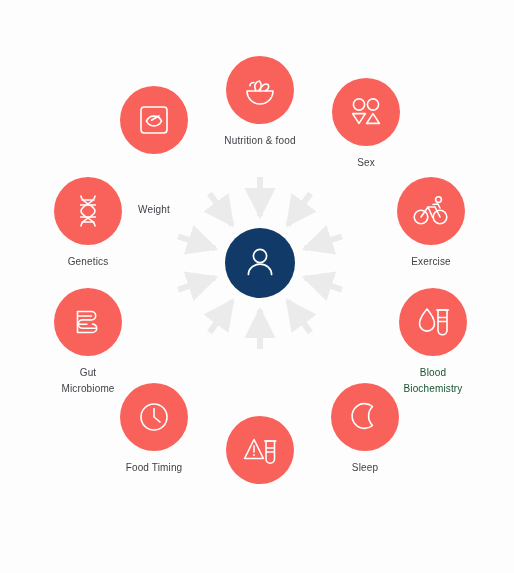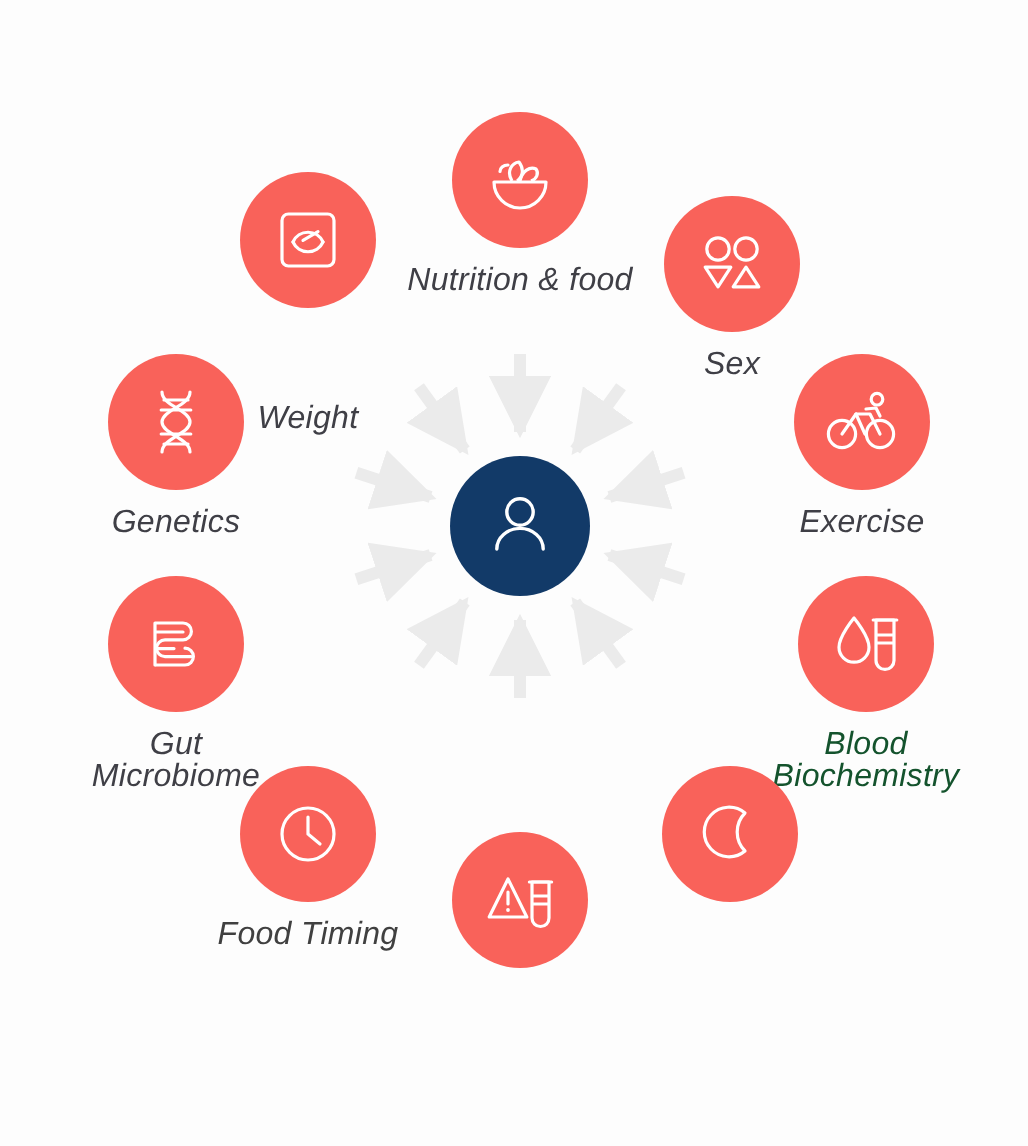--- a/index.html
+++ b/index.html
@@ -40,26 +40,25 @@
     margin: 0 auto;
     display: flex;
     align-items: center;
     justify-content: center;
   }
   .bubble svg {
     display: block;
   }
   .node-label {
     margin-top: 9px;
-    font-size: 16px;
+    font-size: 10px;
     line-height: 16px;
     color: #3f3f46;
     letter-spacing: 0.15px;
     white-space: pre-line;
-    font-style: italic;
   }
   .center-node {
     position: absolute;
     left: 260px;
     top: 263px;
     width: 0;
     height: 0;
   }
   .center-bubble {
     position: absolute;
@@ -106,21 +105,21 @@
             <svg width="34" height="34" viewBox="0 0 34 34">
       <path d="M4 18 h26 a13 13 0 0 1 -26 0 z" fill="none" stroke="#ffffff" stroke-width="1.6" stroke-linejoin="round"></path>
       <path d="M13 17.5 c-3-5 0-9 3.5-9.5 c3 4 1.5 8 -1 9.5" fill="none" stroke="#ffffff" stroke-width="1.6" stroke-linejoin="round"></path>
       <path d="M17 17.5 c1-5 5-7.5 8-6 c1.5 2 0.5 5 -2.5 6" fill="none" stroke="#ffffff" stroke-width="1.6" stroke-linejoin="round"></path>
       <path d="M11 9.5 c-2.5 0 -4 1.5 -4 3.2" fill="none" stroke="#ffffff" stroke-width="1.6" stroke-linecap="round"></path>
     </svg>
           </span>
         </div>
         <div class="node-label" style="color: rgb(63, 63, 70);">Nutrition &amp; food</div>
       </div>
-      <div class="node" style="left: 366px; top: 98px;">
+      <div class="node" style="left: 366px; top: 78px;">
         <div class="bubble" style="background: rgb(249, 98, 90);">
           <span>
             <svg width="34" height="32" viewBox="0 0 34 32">
       <circle cx="10" cy="8.5" r="5.6" fill="none" stroke="#ffffff" stroke-width="1.6"></circle>
       <circle cx="24" cy="8.5" r="5.6" fill="none" stroke="#ffffff" stroke-width="1.6"></circle>
       <path d="M3.6 17.6 h12.8 L10 27.4 z" fill="none" stroke="#ffffff" stroke-width="1.6" stroke-linejoin="round"></path>
       <path d="M24 17.6 L30.4 27.4 H17.6 z" fill="none" stroke="#ffffff" stroke-width="1.6" stroke-linejoin="round"></path>
     </svg>
           </span>
         </div>
@@ -156,20 +155,21 @@
 Biochemistry</div>
       </div>
       <div class="node" style="left: 365px; top: 383px;">
         <div class="bubble" style="background: rgb(249, 98, 90);">
           <span>
             <svg width="32" height="32" viewBox="0 0 32 32">
       <path d="M23.5 24.5 A12.4 12.4 0 1 1 23.5 5.5 A13.5 13.5 0 0 0 23.5 24.5 z" fill="none" stroke="#ffffff" stroke-width="1.6" stroke-linejoin="round"></path>
     </svg>
           </span>
         </div>
+        <div class="node-label" style="color: rgb(63, 63, 70);">Sleep</div>
       </div>
       <div class="node" style="left: 260px; top: 416px;">
         <div class="bubble" style="background: rgb(249, 98, 90);">
           <span>
             <svg width="34" height="32" viewBox="0 0 34 32">
       <path d="M11 5.5 L20.4 24.5 H1.6 z" fill="none" stroke="#ffffff" stroke-width="1.6" stroke-linejoin="round"></path>
       <path d="M11 12 v6" fill="none" stroke="#ffffff" stroke-width="1.6" stroke-linecap="round"></path>
       <circle cx="11" cy="21" r="0.95" fill="#ffffff"></circle>
       <path d="M23 7 h8.5 v18 a4.25 4.25 0 0 1 -8.5 0 z" fill="none" stroke="#ffffff" stroke-width="1.6" stroke-linejoin="round"></path>
       <path d="M21.7 7 h11.1" fill="none" stroke="#ffffff" stroke-width="1.6" stroke-linecap="round"></path>

